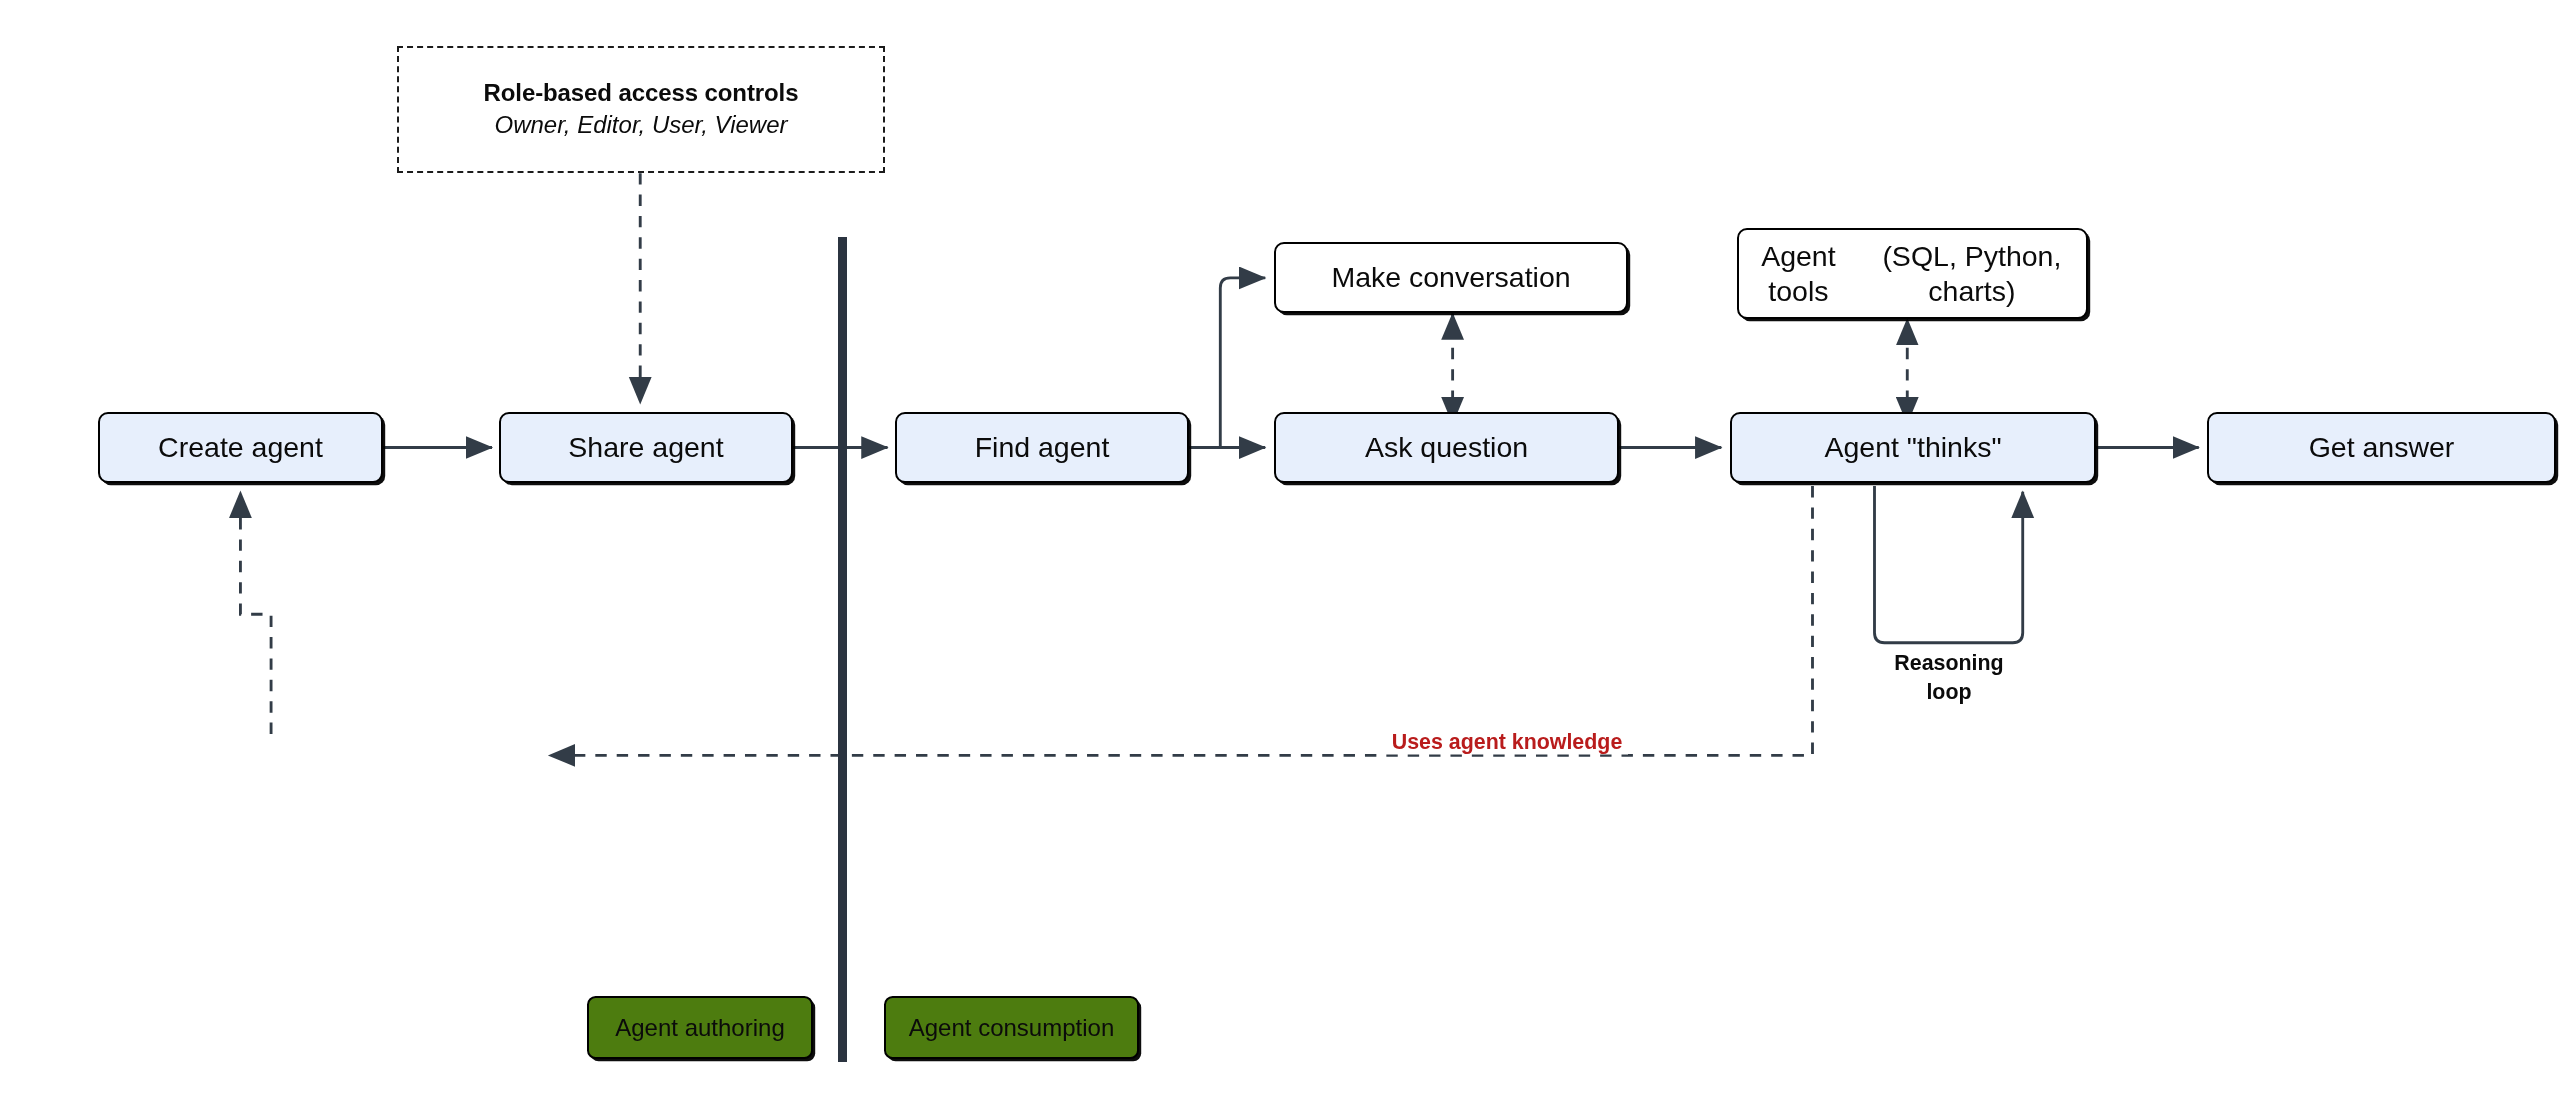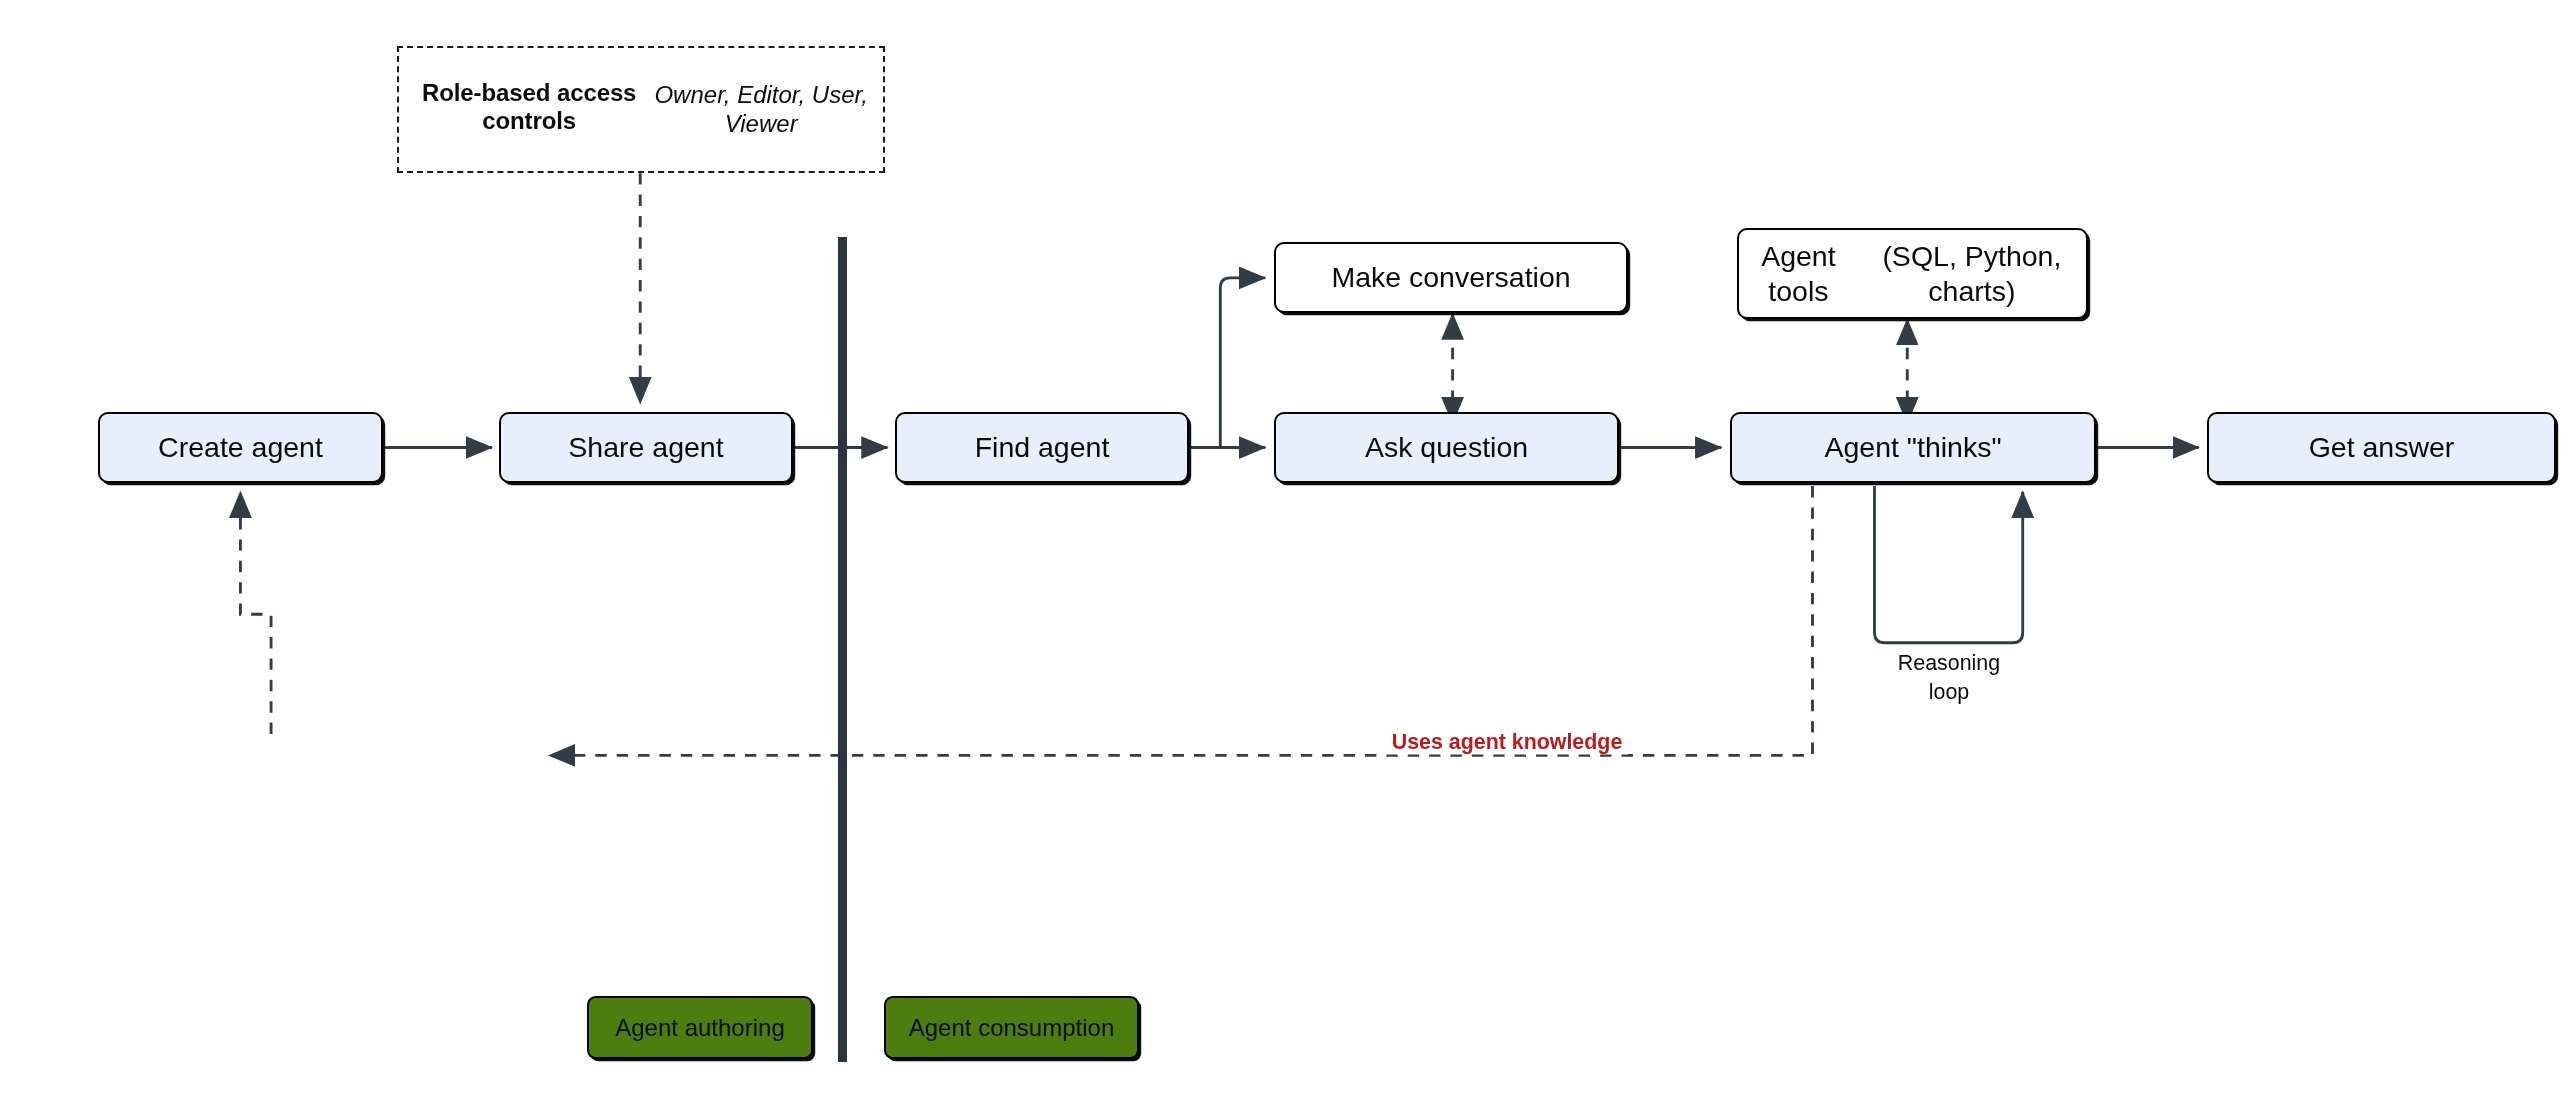--- a/index.html
+++ b/index.html
@@ -52,21 +52,21 @@
     margin-top: 17px;
   }
 
   
   .dashbox {
     position: absolute;
     box-sizing: border-box;
     border: 2.1px dashed #1b1b1b;
     background: #ffffff;
     display: flex;
-    flex-direction: row;
+    flex-direction: column;
     align-items: center;
     justify-content: center;
     text-align: center;
     z-index: 5;
     padding: 4.3px 10px;
   }
   .dashbox.sharp { border-radius: 0; }
   .dashbox.round { border-radius: 15.7px; }
   .dashbox .hd {
     font-weight: bold;
@@ -95,21 +95,21 @@
     font-weight: bold;
     font-size: 21.4px;
     color: #b91c1c;
     background: #ffffff;
     padding: 0 5.7px;
     white-space: nowrap;
     z-index: 6;
   }
   .looplabel {
     position: absolute;
-    font-weight: normal;
+    font-weight: bold;
     font-size: 21.4px;
     color: #0b0b0b;
     text-align: center;
     line-height: 1.35;
     z-index: 6;
   }
 
   
   .divider {
     position: absolute;

